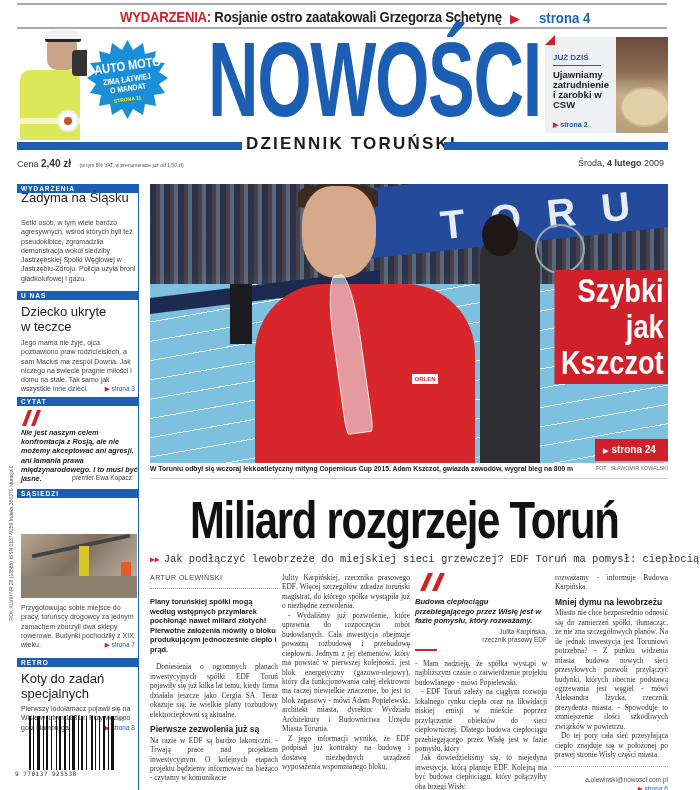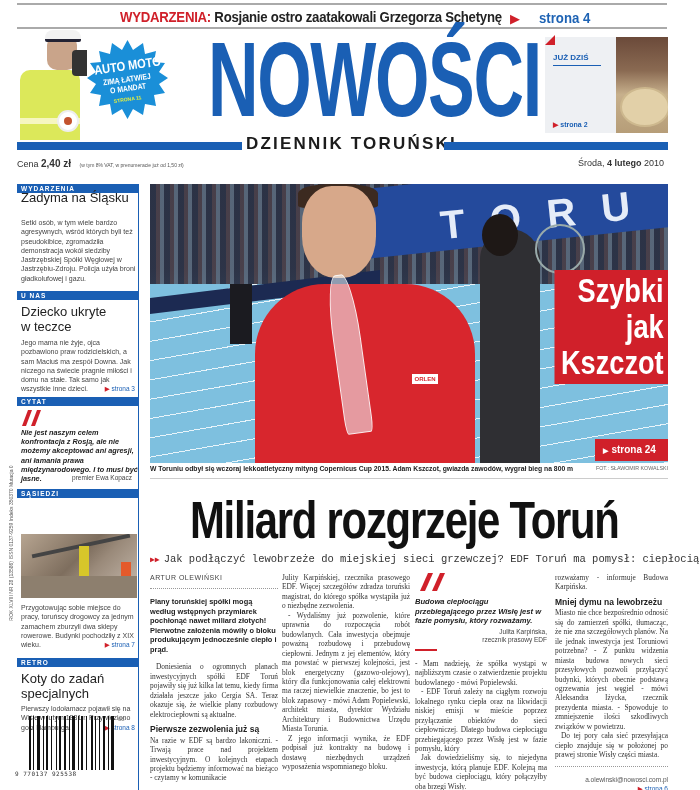--- a/index.html
+++ b/index.html
@@ -175,27 +175,28 @@
   <span>Cena</span>
   <b>2,40 zł</b>
   <span class="small">(w tym 8% VAT, w prenumeracie już od 1,50 zł)</span>
 </div>
 <div class="abs site">
   <span style="font-weight:bold">nowosci.com</span><span>.pl</span>
 </div>
 <div class="abs date">
   <span>Środa,</span>
   <b>4 lutego</b>
-  <span>2010</span>
+  <span>2009</span>
 </div>
 
 <div class="abs teaser">
   <div class="corner"></div>
   <div class="kicker">JUŻ DZIŚ</div>
   <div class="rule"></div>
+  <div class="head">Ujawniamy zatrudnienie i zarobki w CSW</div>
   <div class="link"><i>▶</i> <span>strona 2</span></div>
   <div class="photo">
       <div class="plate"></div>
     </div>
 </div>
 
 <div class="abs vertical-imprint">ROK XLVIII  NR 28 (13586)  ISSN 0137-9259  Indeks 350370  Mutacja 0</div>
 
 <div class="abs lcol">
 

